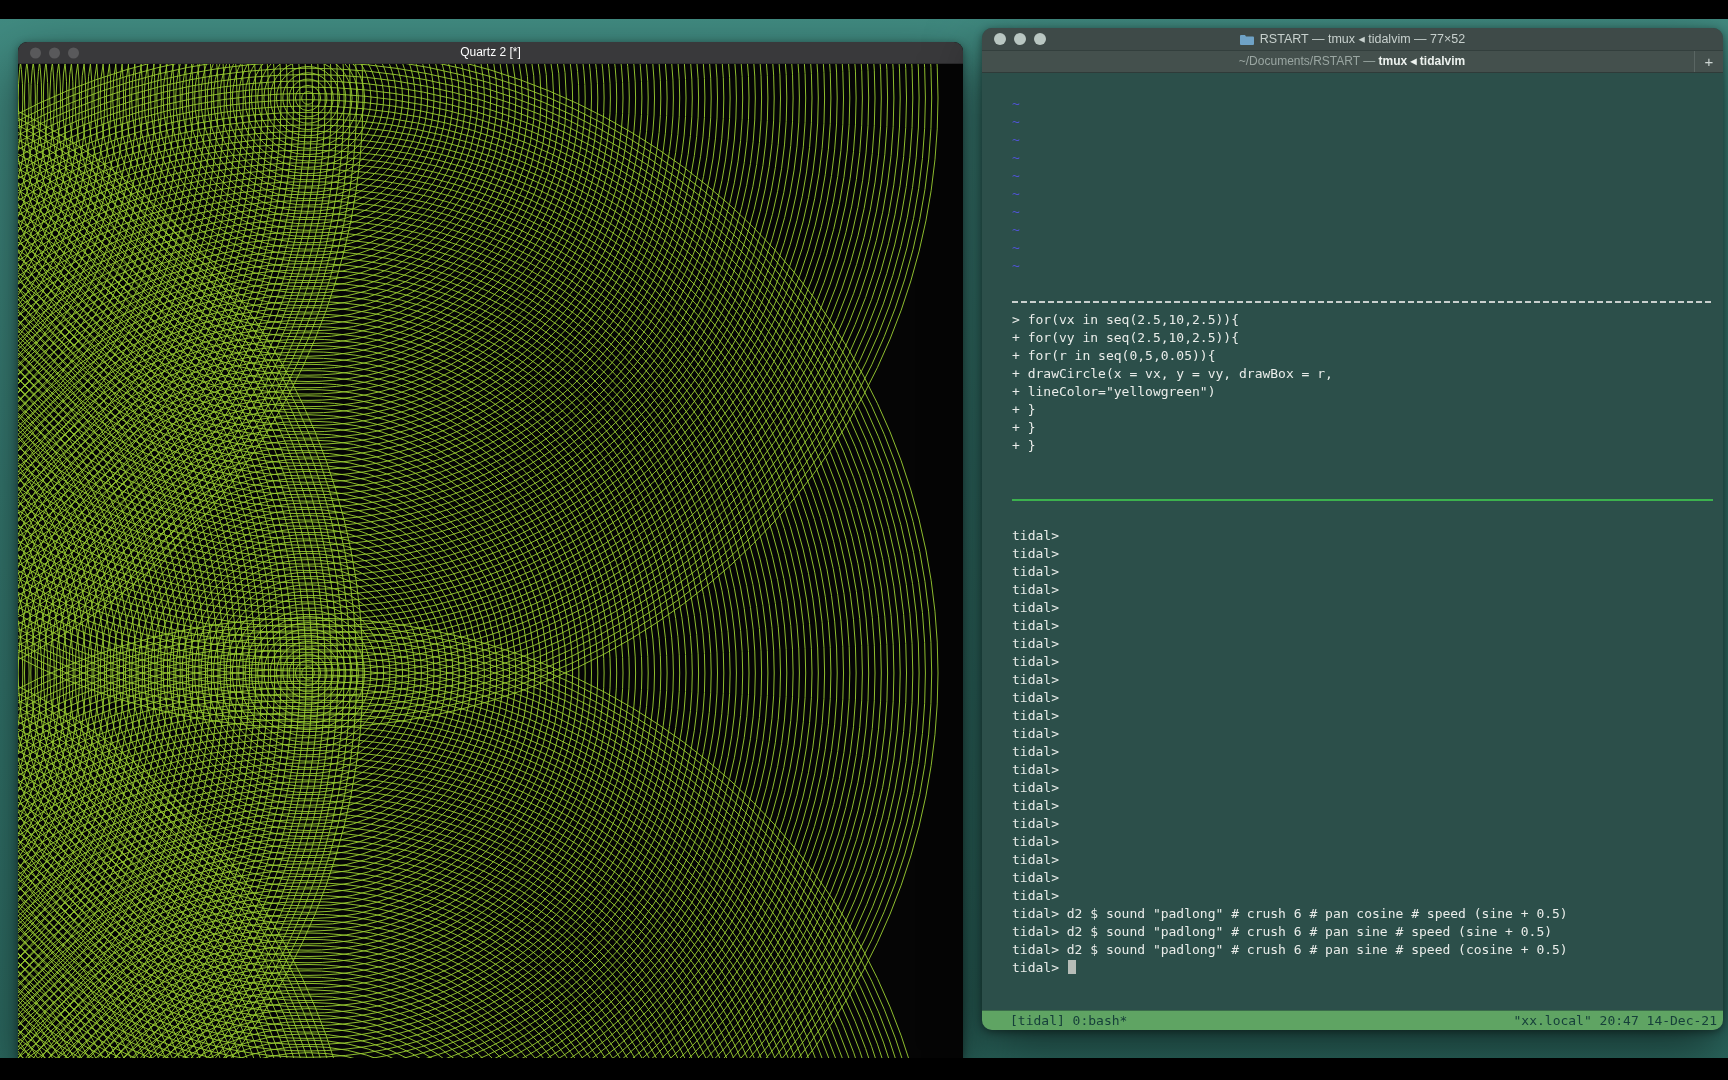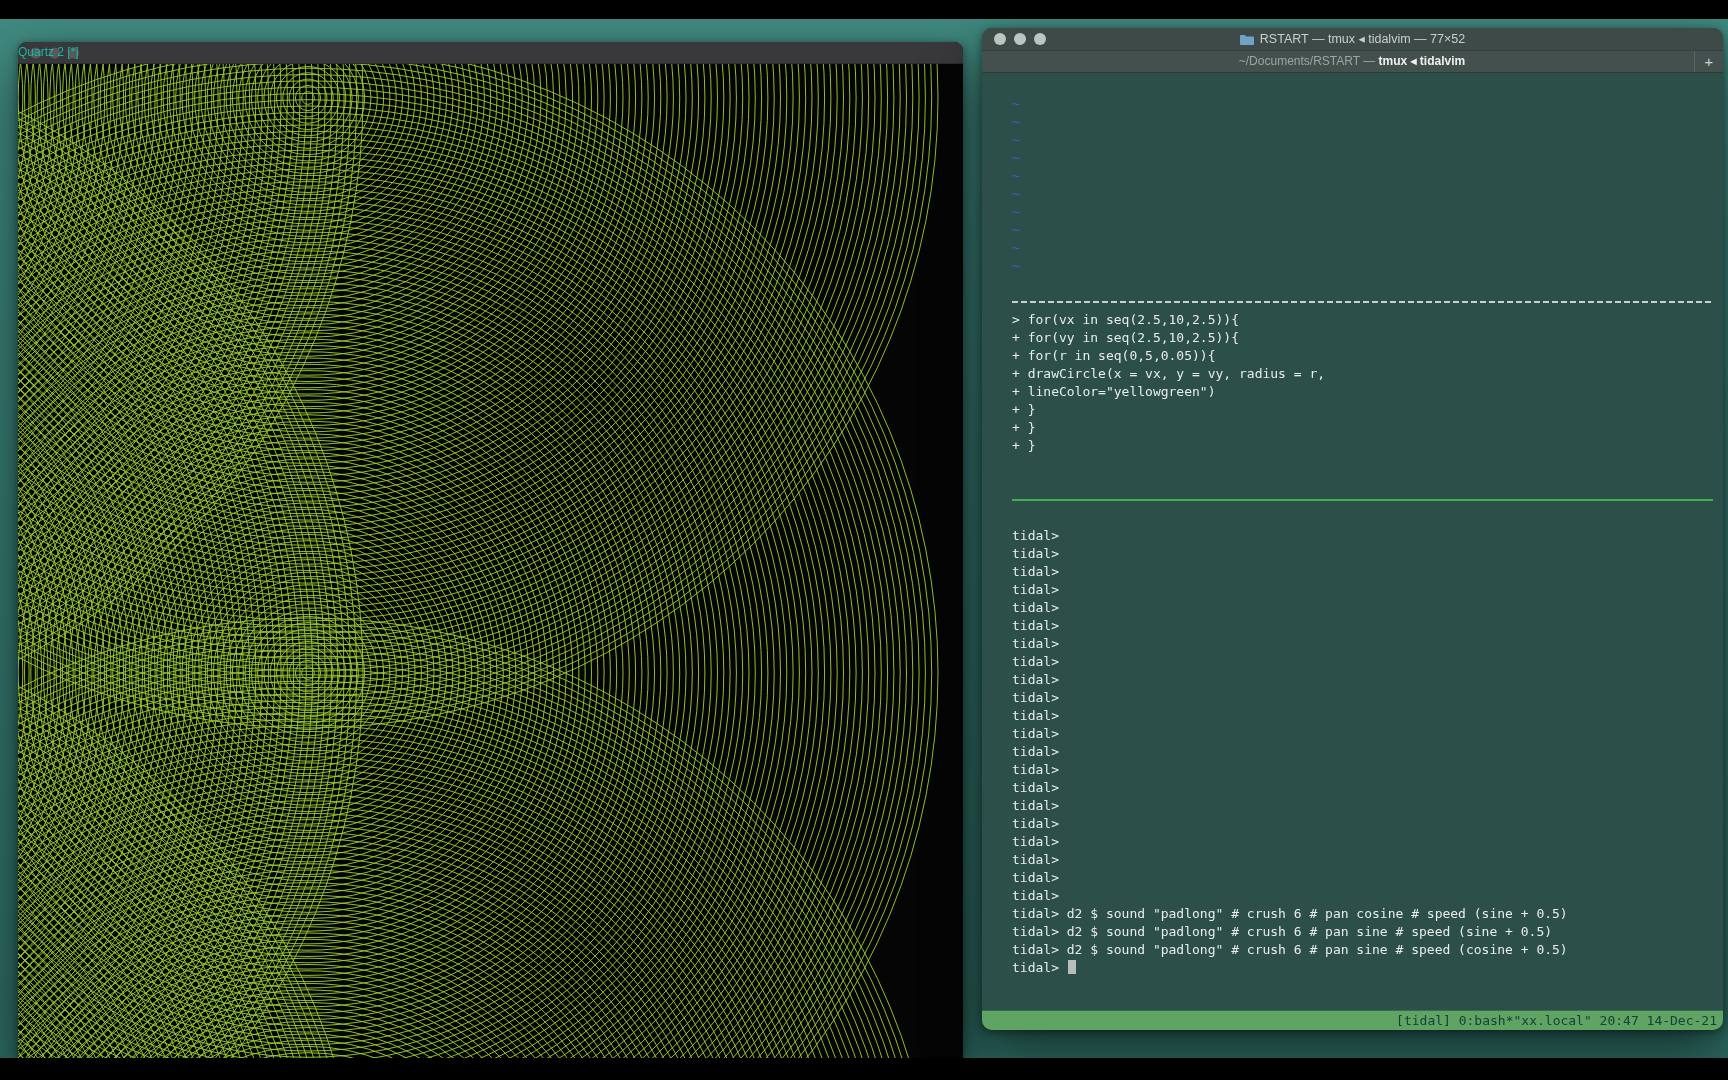--- a/index.html
+++ b/index.html
@@ -15,21 +15,21 @@
   .dots{position:absolute;left:12px;top:50%;transform:translateY(-50%);display:flex;gap:8px;}
   .dot{width:12px;height:12px;border-radius:50%;}
 
   
   .quartz{position:absolute;left:18px;top:42px;width:945px;height:1016px;
           border-radius:9px 9px 0 0;overflow:hidden;background:#050505;}
   .quartz .titlebar{position:relative;height:21px;background:#39393b;
           border-bottom:1px solid #2a2a2c;}
   .quartz .dot{width:11px;height:11px;background:#59595b;}
   .quartz .title{position:absolute;left:0;right:0;top:0;height:33px;line-height:21px;
-          font-size:12px;color:#14b8a6;}
+          text-align:center;font-size:12px;color:#ffffff;}
   .plot{position:relative;width:945px;height:994px;background:#050505;}
   .plot svg{display:block;}
 
   
   .term{position:absolute;left:982px;top:28px;width:741px;height:1002px;
         border-radius:10px;overflow:hidden;background:#2c4f4a;
         display:flex;flex-direction:column;}
   .term .titlebar{position:relative;height:22px;background:#3e4a48;
         border-bottom:1px solid #333f3d;flex:0 0 auto;}
   .term .dot{background:#b9c7c2;}
@@ -48,21 +48,21 @@
   .row{height:18px;white-space:pre;}
   .row.tilde{color:#5053d6;}
   .sep{height:18px;display:flex;align-items:center;}
   .sep .dashline{width:100%;height:2px;
         background:repeating-linear-gradient(90deg,#c9d0ce 0 6px,transparent 6px 9px);}
   .sep .greenline{width:100%;height:2px;background:#3cb14e;}
   .cursor{display:inline-block;width:8px;height:14px;background:#b7bdb8;
         vertical-align:-2px;margin-left:9px;}
   .statusbar{flex:0 0 19px;background:#5fa463;color:#16403a;
         font-family:"DejaVu Sans Mono",monospace;font-size:13px;line-height:19px;
-        display:flex;justify-content:flex-end;padding:0 6px 0 28px;
+        display:flex;justify-content:space-between;padding:0 6px 0 28px;
         border-top:1px solid #3a6b4a;white-space:pre;}
 </style>
 </head>
 <body>
 
 <div class="screen">
 
   <div class="quartz winshadow">
     <div class="titlebar">
       <div class="dots">
@@ -708,21 +708,21 @@
         <div class="row tilde">~</div>
         <div class="row tilde">~</div>
         <div class="row tilde">~</div>
         <div class="row"> </div>
         <div class="sep">
           <div class="dashline"></div>
         </div>
         <div class="row">&gt; for(vx in seq(2.5,10,2.5)){</div>
         <div class="row">+ for(vy in seq(2.5,10,2.5)){</div>
         <div class="row">+ for(r in seq(0,5,0.05)){</div>
-        <div class="row">+ drawCircle(x = vx, y = vy, radius = r,</div>
+        <div class="row">+ drawCircle(x = vx, y = vy, drawBox = r,</div>
         <div class="row">+ lineColor="yellowgreen")</div>
         <div class="row">+ }</div>
         <div class="row">+ }</div>
         <div class="row">+ }</div>
         <div class="row"> </div>
         <div class="row"> </div>
         <div class="sep">
           <div class="greenline"></div>
         </div>
         <div class="row"> </div>

